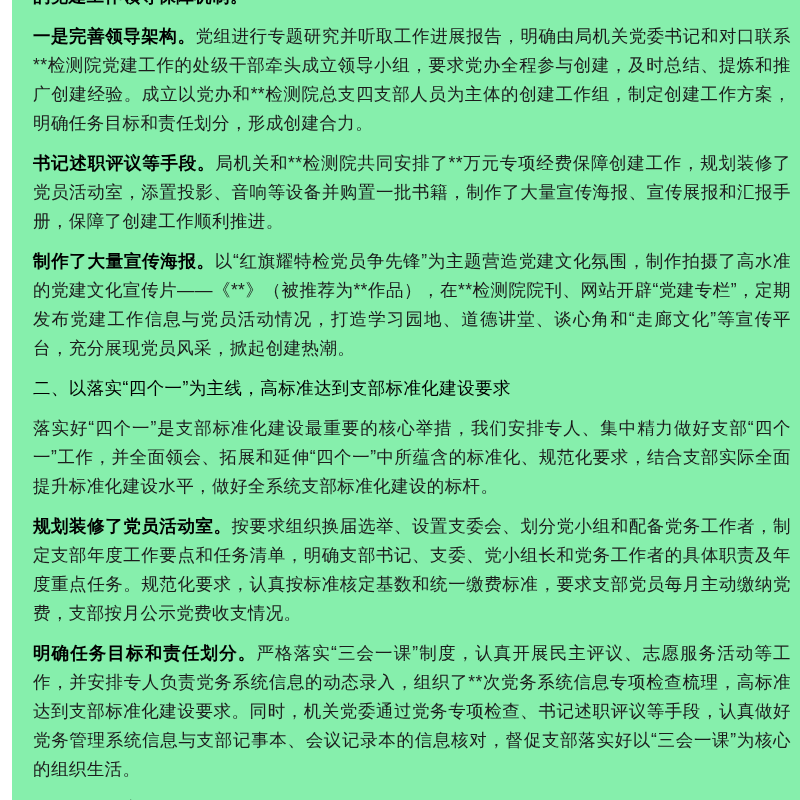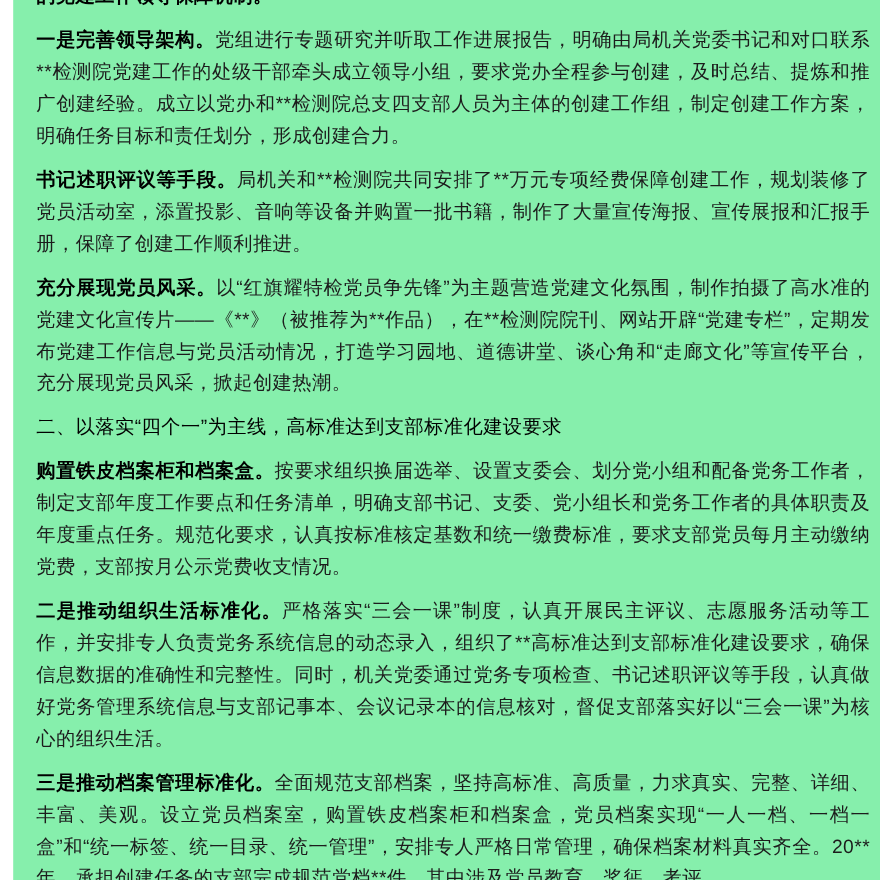--- a/index.html
+++ b/index.html
@@ -46,19 +46,20 @@
   }
 </style>
 </head>
 <body>
 
 <div class="page">
   <div class="doc">
       <p class="para body-bold"><span>的党建工作领导保障机制。</span></p>
       <p class="para body"><b class="lead">一是完善领导架构。</b><span>党组进行专题研究并听取工作进展报告，明确由局机关党委书记和对口联系**检测院党建工作的处级干部牵头成立领导小组，要求党办全程参与创建，及时总结、提炼和推广创建经验。成立以党办和**检测院总支四支部人员为主体的创建工作组，制定创建工作方案，明确任务目标和责任划分，形成创建合力。</span></p>
       <p class="para body"><b class="lead"> 书记述职评议等手段。</b><span>局机关和**检测院共同安排了**万元专项经费保障创建工作，规划装修了党员活动室，添置投影、音响等设备并购置一批书籍，制作了大量宣传海报、宣传展报和汇报手册，保障了创建工作顺利推进。</span></p>
-      <p class="para body"><b class="lead">充分展现党员风采。</b><span>以“红旗耀特检党员争先锋”为主题营造党建文化氛围，制作拍摄了高水准的党建文化宣传片——《**》（被推荐为**作品），在**检测院院刊、网站开辟“党建专栏”，定期发布党建工作信息与党员活动情况，打造学习园地、道德讲堂、谈心角和“走廊文化”等宣传平台，充分展现党员风采，掀起创建热潮。</span></p>
+      <p class="para body"><b class="lead">制作了大量宣传海报。</b><span>以“红旗耀特检党员争先锋”为主题营造党建文化氛围，制作拍摄了高水准的党建文化宣传片——《**》（被推荐为**作品），在**检测院院刊、网站开辟“党建专栏”，定期发布党建工作信息与党员活动情况，打造学习园地、道德讲堂、谈心角和“走廊文化”等宣传平台，充分展现党员风采，掀起创建热潮。</span></p>
       <p class="para heading"><span>二、以落实“四个一”为主线，高标准达到支部标准化建设要求</span></p>
-      <p class="para body"><b class="lead">购置铁皮档案柜和档案盒。</b><span>按要求组织换届选举、设置支委会、划分党小组和配备党务工作者，制定支部年度工作要点和任务清单，明确支部书记、支委、党小组长和党务工作者的具体职责及年度重点任务。规范化要求，认真按标准核定基数和统一缴费标准，要求支部党员每月主动缴纳党费，支部按月公示党费收支情况。</span></p>
-      <p class="para body"><b class="lead">二是推动组织生活标准化。</b><span>严格落实“三会一课”制度，认真开展民主评议、志愿服务活动等工作，并安排专人负责党务系统信息的动态录入，组织了**高标准达到支部标准化建设要求，确保信息数据的准确性和完整性。同时，机关党委通过党务专项检查、书记述职评议等手段，认真做好党务管理系统信息与支部记事本、会议记录本的信息核对，督促支部落实好以“三会一课”为核心的组织生活。</span></p>
+      <p class="para body"><span>落实好“四个一”是支部标准化建设最重要的核心举措，我们安排专人、集中精力做好支部“四个一”工作，并全面领会、拓展和延伸“四个一”中所蕴含的标准化、规范化要求，结合支部实际全面提升标准化建设水平，做好全系统支部标准化建设的标杆。</span></p>
+      <p class="para body"><b class="lead">规划装修了党员活动室。</b><span>按要求组织换届选举、设置支委会、划分党小组和配备党务工作者，制定支部年度工作要点和任务清单，明确支部书记、支委、党小组长和党务工作者的具体职责及年度重点任务。规范化要求，认真按标准核定基数和统一缴费标准，要求支部党员每月主动缴纳党费，支部按月公示党费收支情况。</span></p>
+      <p class="para body"><b class="lead">明确任务目标和责任划分。</b><span>严格落实“三会一课”制度，认真开展民主评议、志愿服务活动等工作，并安排专人负责党务系统信息的动态录入，组织了**次党务系统信息专项检查梳理，高标准达到支部标准化建设要求。同时，机关党委通过党务专项检查、书记述职评议等手段，认真做好党务管理系统信息与支部记事本、会议记录本的信息核对，督促支部落实好以“三会一课”为核心的组织生活。</span></p>
       <p class="para body"><b class="lead">三是推动档案管理标准化。</b><span>全面规范支部档案，坚持高标准、高质量，力求真实、完整、详细、丰富、美观。设立党员档案室，购置铁皮档案柜和档案盒，党员档案实现“一人一档、一档一盒”和“统一标签、统一目录、统一管理”，安排专人严格日常管理，确保档案材料真实齐全。20**年，承担创建任务的支部完成规范党档**件，其中涉及党员教育、奖惩、考评</span></p>
     </div>
 </div>
 
 </body></html>

